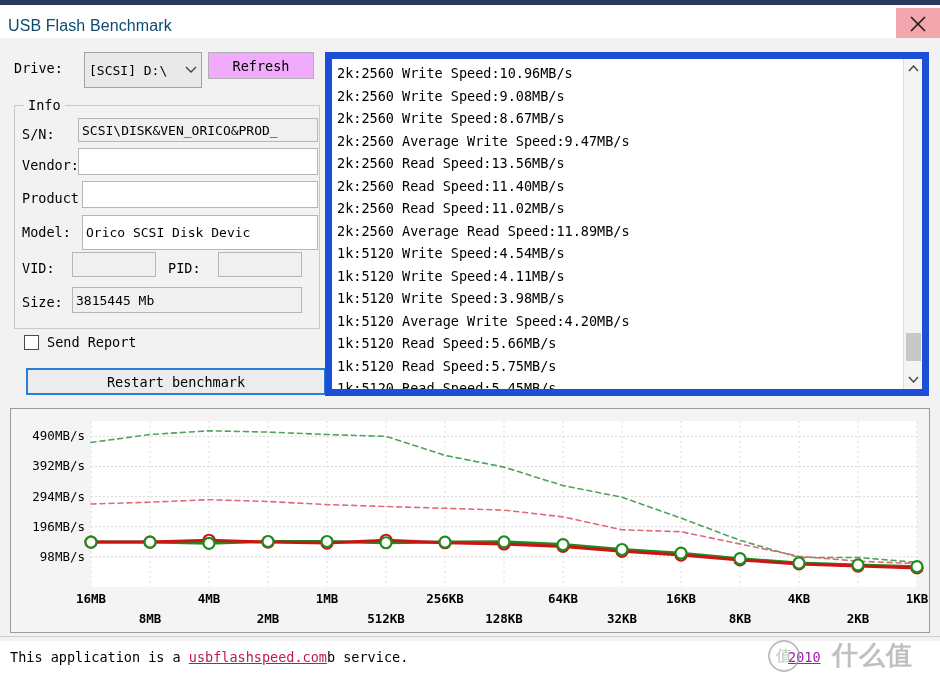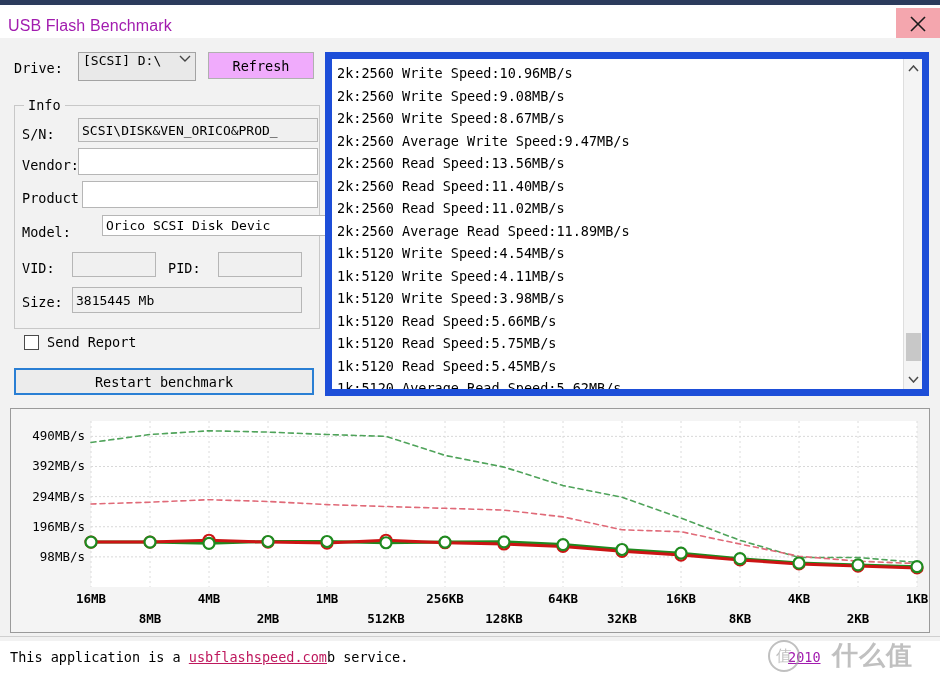--- a/index.html
+++ b/index.html
@@ -13,39 +13,39 @@
 
   
   .topstrip{position:absolute;left:0;top:0;width:940px;height:5px;background:#2b3a5c;}
   .topstrip2{position:absolute;left:0;top:5px;width:940px;height:3px;background:#fdfdff;}
 
   
   .titlebar{position:absolute;left:0;top:8px;width:940px;height:30px;background:#ffffff;}
   .title-text{
     position:absolute;left:8px;top:9px;
     font-family:"Liberation Sans","DejaVu Sans",sans-serif;
-    font-size:16px;color:#a21caf;letter-spacing:.1px;
+    font-size:16px;color:#0c4a6e;letter-spacing:.1px;
   }
   .close-btn{
     position:absolute;left:896px;top:0px;width:44px;height:31px;
     background:#f4a6ae;display:flex;align-items:center;justify-content:center;cursor:pointer;
   }
   .close-btn svg{display:block;}
 
   
   .client{position:absolute;left:0;top:38px;width:940px;height:603px;background:#f2f2f2;}
 
   
   .lbl{font-family:"DejaVu Sans Mono","Liberation Mono",monospace;font-size:13.5px;color:#000;}
 
   .drive-label{position:absolute;left:14px;top:60px;}
   .drive-select{
-    position:absolute;left:78px;top:52px;width:118px;height:29px;
+    position:absolute;left:84px;top:52px;width:118px;height:36px;
     background:#e9e9e9;border:1px solid #a3a3a3;
-    display:flex;align-items:flex-start;padding:0 4px;box-sizing:border-box;cursor:pointer;
+    display:flex;align-items:center;padding:0 4px;box-sizing:border-box;cursor:pointer;
   }
   .drive-select .val{font-size:13px;white-space:nowrap;overflow:hidden;}
   .drive-select .chev{margin-left:auto;font-size:11px;color:#333;font-family:"DejaVu Sans",sans-serif;}
 
   .refresh-btn{
     position:absolute;left:208px;top:52px;width:104px;height:25px;
     background:#f0abfc;border:1px solid #b0b0b0;
     display:flex;align-items:center;justify-content:center;cursor:pointer;font-size:13.5px;
   }
 
@@ -61,31 +61,31 @@
   .fld-box{
     position:absolute;background:#ffffff;border:1px solid #b6b6b6;
     box-sizing:border-box;display:flex;align-items:center;padding-left:3px;
     font-size:13px;white-space:nowrap;overflow:hidden;
   }
   .fld-box.readonly{background:#f0f0f0;}
 
   .sn-l{left:22px;top:126px;}      .sn-b{left:78px;top:118px;width:240px;height:24px;}
   .ven-l{left:22px;top:157px;}     .ven-b{left:78px;top:148px;width:240px;height:27px;}
   .prd-l{left:22px;top:190px;}     .prd-b{left:82px;top:181px;width:236px;height:27px;}
-  .mdl-l{left:22px;top:224px;}     .mdl-b{left:82px;top:215px;width:236px;height:21px;margin-left:20px;}
+  .mdl-l{left:22px;top:224px;}     .mdl-b{left:82px;top:215px;width:236px;height:35px;}
   .vid-l{left:22px;top:260px;}     .vid-b{left:72px;top:252px;width:84px;height:25px;}
   .pid-l{left:168px;top:260px;}    .pid-b{left:218px;top:252px;width:84px;height:25px;}
   .siz-l{left:22px;top:294px;}     .siz-b{left:72px;top:287px;width:230px;height:26px;}
 
   .chk-row{position:absolute;left:24px;top:334px;display:flex;align-items:center;cursor:pointer;}
   .chk-box{width:15px;height:15px;border:1px solid #4a4a4a;background:#fff;box-sizing:border-box;}
   .chk-label{margin-left:8px;font-size:13.5px;}
 
   .restart-btn{
-    position:absolute;left:14px;top:368px;width:300px;height:27px;
+    position:absolute;left:26px;top:368px;width:300px;height:27px;
     background:#ececec;border:2px solid #2a7fd4;box-sizing:border-box;
     display:flex;align-items:center;justify-content:center;cursor:pointer;font-size:13.5px;
   }
 
   
   .logpanel{
     position:absolute;left:325px;top:52px;width:604px;height:344px;
     background:#ffffff;border:7px solid #1d4ed8;box-sizing:border-box;overflow:hidden;
   }
   .loglines{position:absolute;left:5px;top:3px;right:22px;}
@@ -208,20 +208,21 @@
         <div>2k:2560 Write Speed:9.08MB/s</div>
         <div>2k:2560 Write Speed:8.67MB/s</div>
         <div>2k:2560 Average Write Speed:9.47MB/s</div>
         <div>2k:2560 Read Speed:13.56MB/s</div>
         <div>2k:2560 Read Speed:11.40MB/s</div>
         <div>2k:2560 Read Speed:11.02MB/s</div>
         <div>2k:2560 Average Read Speed:11.89MB/s</div>
         <div>1k:5120 Write Speed:4.54MB/s</div>
         <div>1k:5120 Write Speed:4.11MB/s</div>
         <div>1k:5120 Write Speed:3.98MB/s</div>
+        <div>1k:5120 Average Write Speed:4.20MB/s</div>
         <div>1k:5120 Read Speed:5.66MB/s</div>
         <div>1k:5120 Read Speed:5.75MB/s</div>
         <div>1k:5120 Read Speed:5.45MB/s</div>
         <div>1k:5120 Average Read Speed:5.62MB/s</div>
       </div>
     <div class="vscroll">
       <div class="vs-arrow vs-up">
         <svg width="11" height="7" viewBox="0 0 11 7">
             <polyline points="1,6 5.5,1 10,6" fill="none" stroke="#4a4a4a" stroke-width="1.5"></polyline>
           </svg>

